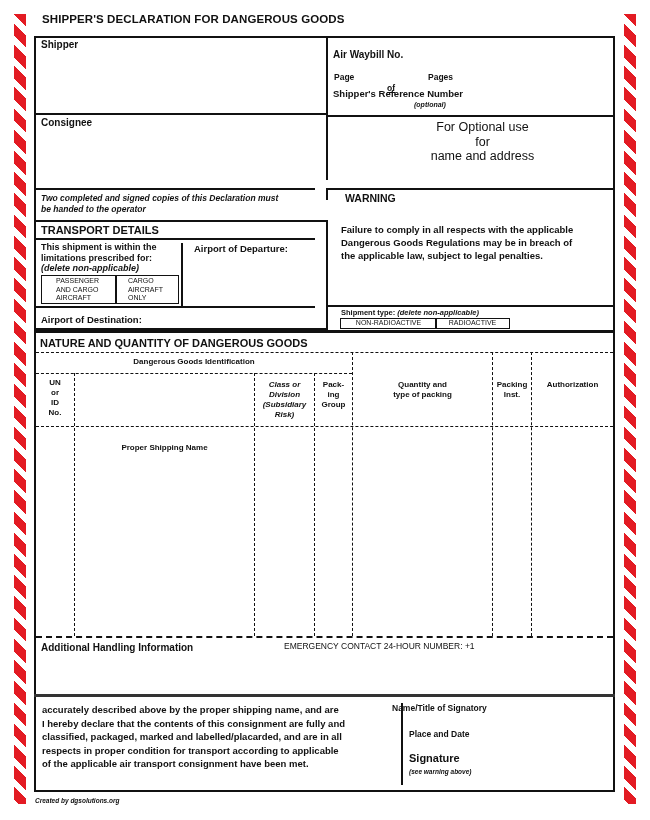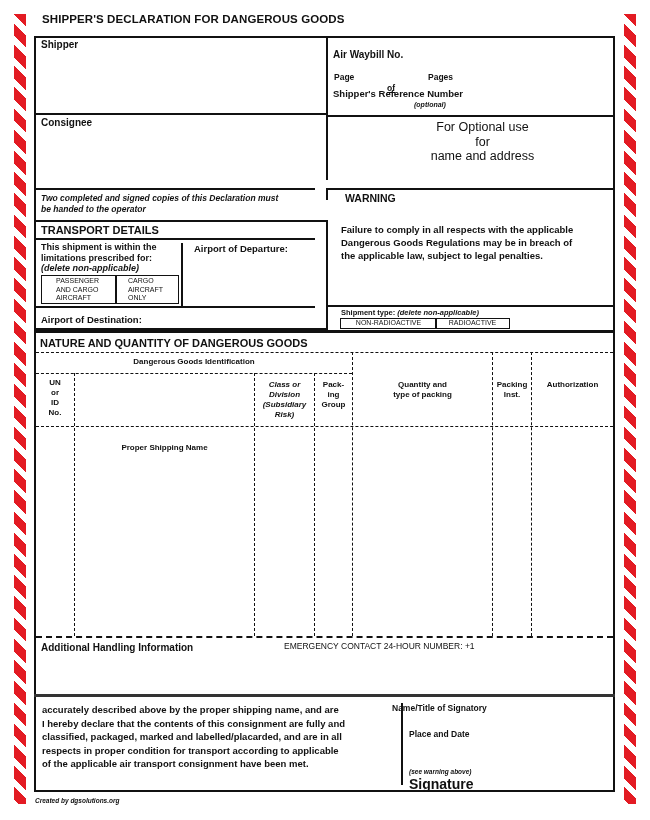--- a/index.html
+++ b/index.html
@@ -169,17 +169,17 @@
   <div>I hereby declare that the contents of this consignment are fully and</div>
   <div>classified, packaged, marked and labelled/placarded, and are in all</div>
   <div>respects in proper condition for transport according to applicable</div>
   <div>of the applicable air transport consignment have been met.</div>
 </div>
 <div class="vl" style="left:401px; top:703px; height:82px;"></div>
 <div class="lbl" style="left:392px; top:703px; font-size:8.5px;">Name/Title of Signatory</div>
 <div class="abs" style="left:408px; top:714px; width:200px; height:14px;"></div>
 <div class="lbl" style="left:409px; top:729px; font-size:8.5px;">Place and Date</div>
 <div class="abs" style="left:408px; top:740px; width:200px; height:14px;"></div>
-<div class="lbl" style="left:409px; top:776px; font-size:14px;text-align:center;">Signature</div>
+<div class="lbl" style="left:409px; top:752px; font-size:11px;text-align:center;">Signature</div>
 <div class="lbl i" style="left:409px; top:768px; font-size:6.5px;">(see warning above)</div>
 <div class="abs" style="left:480px; top:756px; width:128px; height:28px;"></div>
 
 <div class="abs b i" style="left:35px; top:797px; font-size:6.5px;">Created by dgsolutions.org</div>
 
 </body></html>

